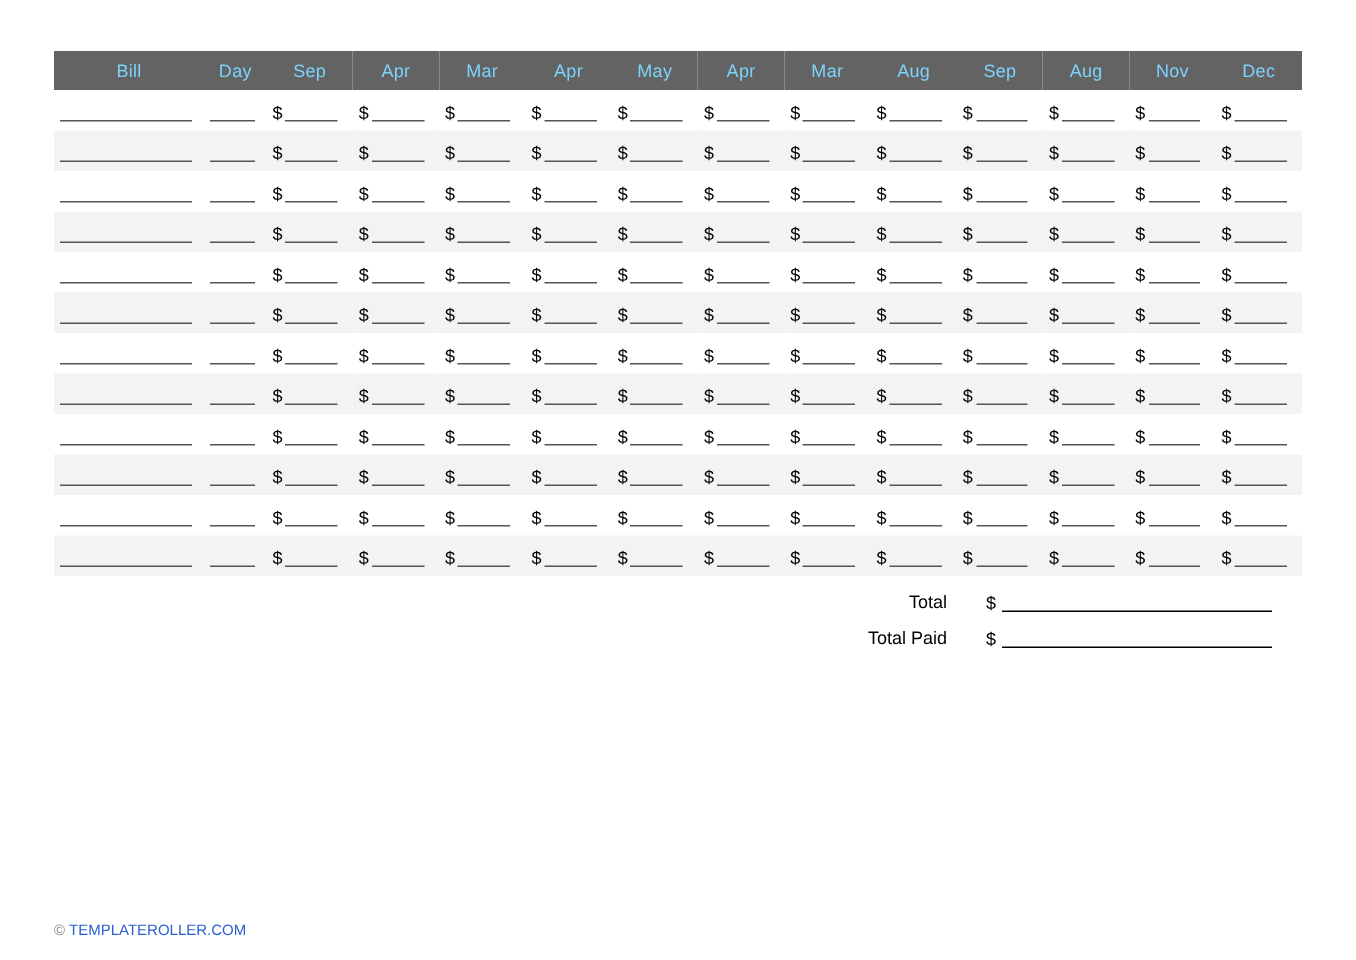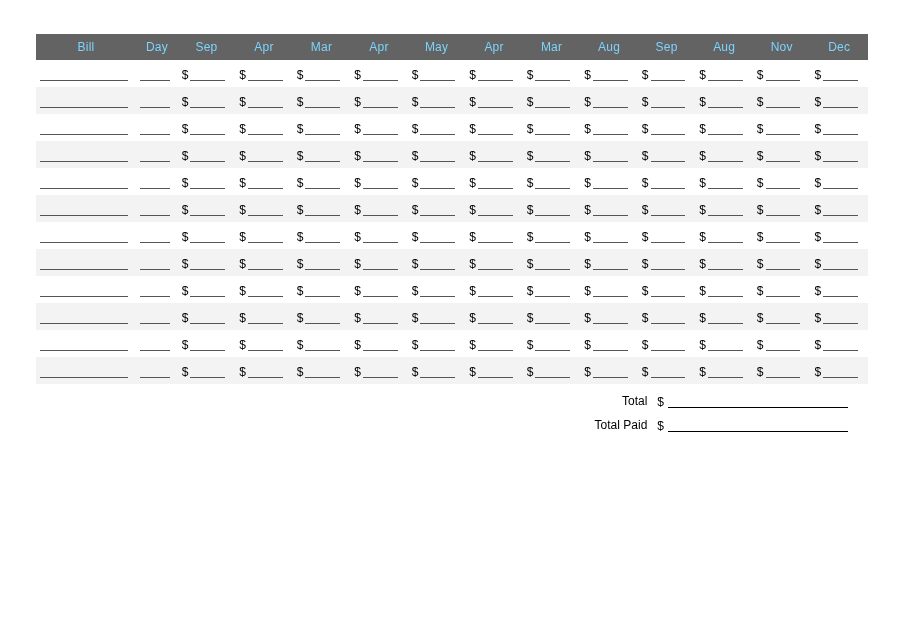--- a/index.html
+++ b/index.html
@@ -79,21 +79,21 @@
     color: #000;
     padding-right: 20px;
   }
   .total-row {
     display: flex;
     align-items: flex-end;
     margin-bottom: 10px;
   }
   .total-row .label {
     text-align: right;
-    padding-right: 10px;
+    padding-right: 26px;
   }
   .total-row .prefix { padding-right: 4px; }
   .total-row .tblank {
     width: 180px;
     border-bottom: 1px solid #000;
     height: 12px;
   }
   .footer {
     margin-top: auto;
     font-family: Arial, Helvetica, sans-serif;
@@ -1161,14 +1161,18 @@
       <span class="prefix">$</span>
       <span class="tblank"></span>
     </div>
     <div class="total-row">
       <span class="label">Total Paid</span>
       <span class="prefix">$</span>
       <span class="tblank"></span>
     </div>
   </div>
 
+  <div class="footer">
+    <span>©</span>
+    <span class="link-part">TEMPLATEROLLER.COM</span>
+  </div>
 
 </div>
 
 </body></html>

